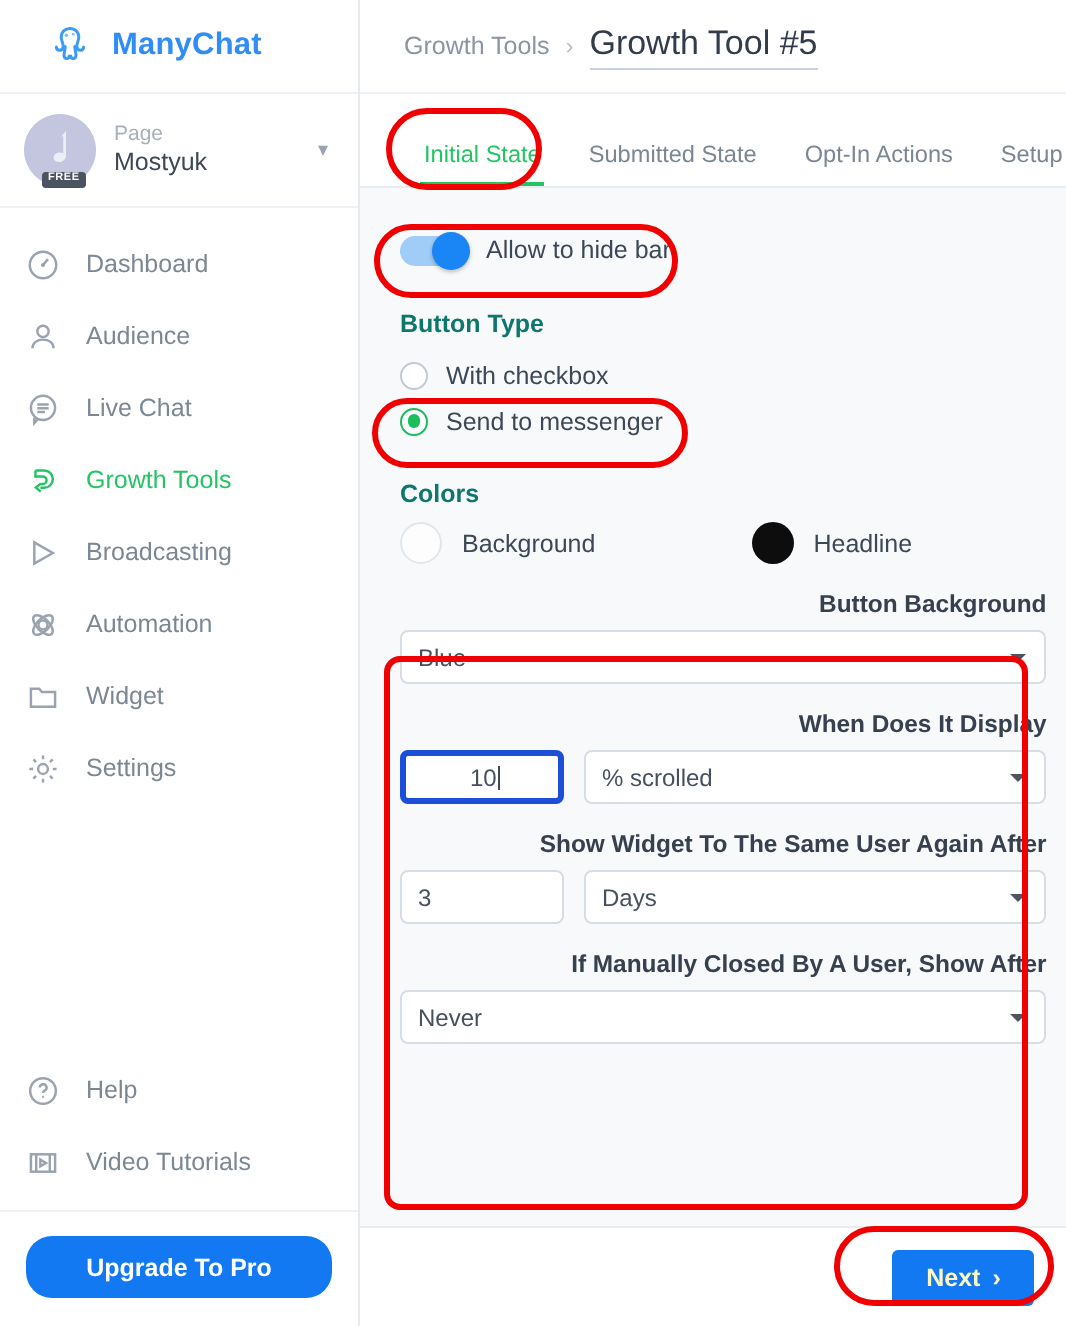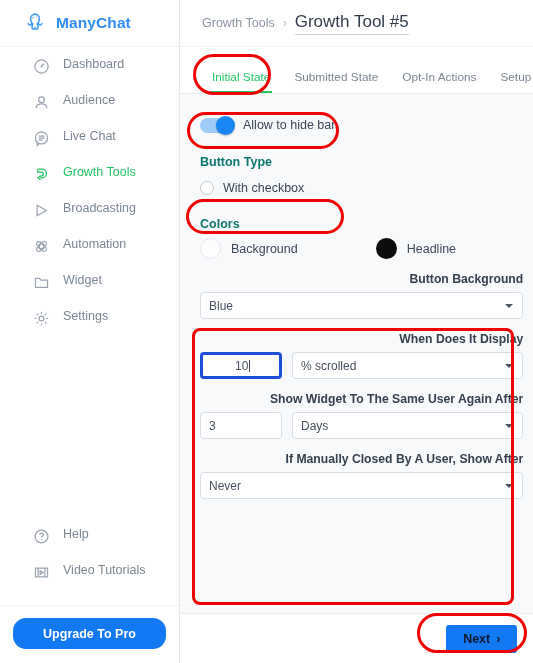--- a/index.html
+++ b/index.html
@@ -74,23 +74,23 @@
   .page-meta { display: flex; flex-direction: column; line-height: 1.25; flex: 1; }
   .page-label { font-size: 10.5px; color: #a8b0bb; }
   .page-name { font-size: 12.5px; color: #3c4757; }
   .chev {
     color: #9aa3af; font-size: 10px; padding-right: 3px;
   }
 
   .nav { padding-top: 10px; flex: 1; }
   .nav-item {
     height: 36px;
-    display: flex; align-items: flex-start;
+    display: flex; align-items: center;
     gap: 13px;
-    padding-left: 32px;
+    padding-left: 12px;
     color: #7c8794;
     font-size: 12.5px;
     cursor: pointer;
   }
   .nav-item .ni { width: 18px; height: 18px; flex: 0 0 18px; display:flex; align-items:center; justify-content:center; }
   .nav-item.active { color: #22c463; }
   .nav-item.active svg { stroke: #22c463; }
   .nav-item svg { stroke: #9aa3af; fill: none; stroke-width: 1.3; }
 
   .nav-bottom { padding-bottom: 6px; border-bottom: 1px solid #eef1f5; }
@@ -244,21 +244,21 @@
     height: 50px;
     background: #fff;
     border-top: 1px solid #e8ecf1;
     display: flex; align-items: center; justify-content: flex-end;
     padding-right: 26px;
   }
   .next-btn {
     height: 28px;
     min-width: 71px;
     background: #1279f2;
-    color: #0f172a;
+    color: #fef9c3;
     border: none; border-radius: 3px;
     font-size: 12.5px; font-weight: 600;
     font-family: "Liberation Sans", sans-serif;
     display: flex; align-items: center; justify-content: center;
     gap: 6px;
     cursor: pointer;
   }
 
   
   .anno {
@@ -286,20 +286,38 @@
             <path d="M10.6 13.2c0 1.8-.6 3.2-.6 4.4 0 1 .6 1.6 1.4 1.6.7 0 1.2-.5 1.2-1.2"></path>
             <path d="M15.4 13.2c0 1.8.6 3.2.6 4.4 0 1-.6 1.6-1.4 1.6-.7 0-1.2-.5-1.2-1.2"></path>
           </g>
           <circle cx="11.2" cy="7.6" r=".9" fill="#7fc0fb"></circle>
           <circle cx="14.6" cy="7.1" r=".7" fill="#7fc0fb"></circle>
         </svg>
       </span>
       <span class="logo-text">ManyChat</span>
     </div>
 
+    <div class="page-row">
+      <span class="avatar-wrap">
+        <span class="avatar">
+          <svg viewBox="0 0 36 36" width="36" height="36">
+            <circle cx="18" cy="18" r="18" fill="#c3c6de"></circle>
+            <g fill="#eceef7">
+              <path d="M21 8.5v12.2c0 2-1.7 3.3-3.6 3.3-1.5 0-2.6-.9-2.6-2.2 0-1.5 1.4-2.6 3.1-2.6.6 0 1.2.1 1.7.4V11l-1.2.4"></path>
+            </g>
+          </svg>
+        </span>
+        <span class="badge-free">FREE</span>
+      </span>
+      <span class="page-meta">
+        <span class="page-label">Page</span>
+        <span class="page-name">Mostyuk</span>
+      </span>
+      <span class="chev">▾</span>
+    </div>
 
     <nav class="nav">
 
       <div class="nav-item">
         <span class="ni">
           <svg viewBox="0 0 18 18" width="17" height="17">
               <circle cx="9" cy="9" r="7"></circle>
               <path d="M9 9l2.6-3.1"></path>
               <circle cx="9" cy="9" r="1.1" fill="#9aa3af" stroke="none"></circle>
             </svg>
@@ -428,20 +446,24 @@
         <span class="switch">
           <span class="knob"></span>
         </span>
         <span class="toggle-label">Allow to hide bar</span>
       </div>
 
       <div class="section-title">Button Type</div>
       <div class="radio-row">
         <span class="radio"></span>
         <span class="radio-label">With checkbox</span>
+      </div>
+      <div class="radio-row">
+        <span class="radio on"></span>
+        <span class="radio-label">Send to messenger</span>
       </div>
 
       <div class="section-title">Colors</div>
       <div class="colors-row">
         <span class="color-item">
           <span class="swatch white"></span>
           <span class="color-label">Background</span>
         </span>
         <span class="color-item hl">
           <span class="swatch black"></span>

